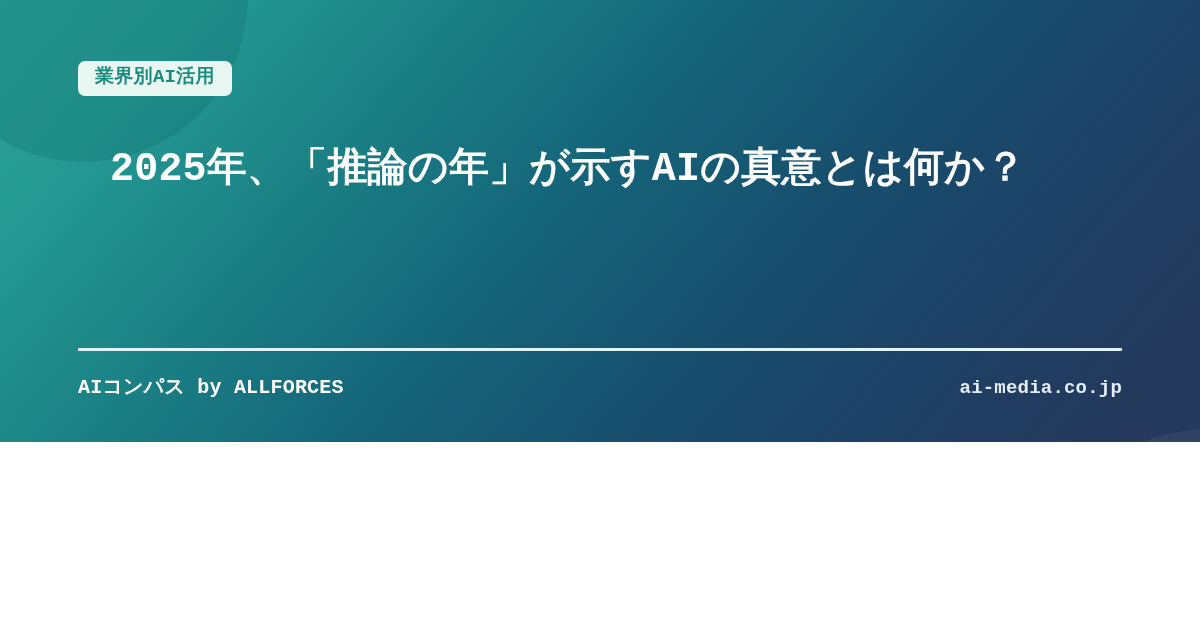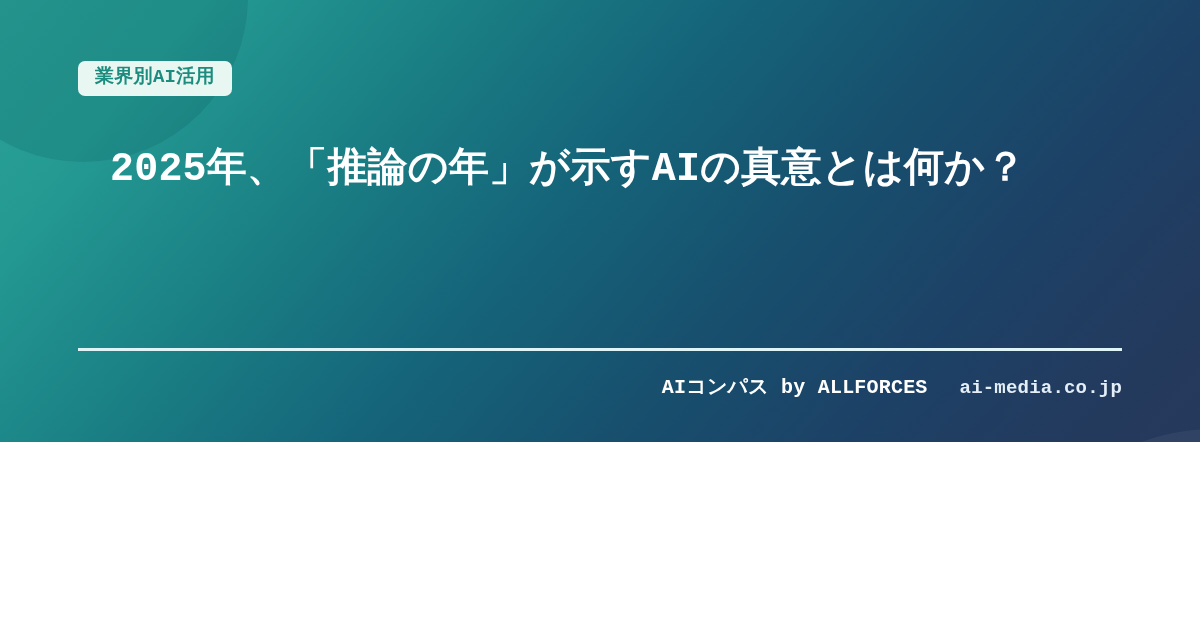--- a/index.html
+++ b/index.html
@@ -100,22 +100,21 @@
   .footer-divider {
     height: 3px;
     width: 100%;
     background: #dff4f7;
     margin-bottom: 27px;
   }
 
   .footer-row {
     display: flex;
     align-items: flex-end;
-    justify-content: flex-end;
-    gap: 32px;
+    justify-content: space-between;
   }
 
   .brand-name {
     color: #ffffff;
     font-size: 20px;
     font-weight: bold;
     letter-spacing: 0.2px;
     line-height: 1;
   }
 

